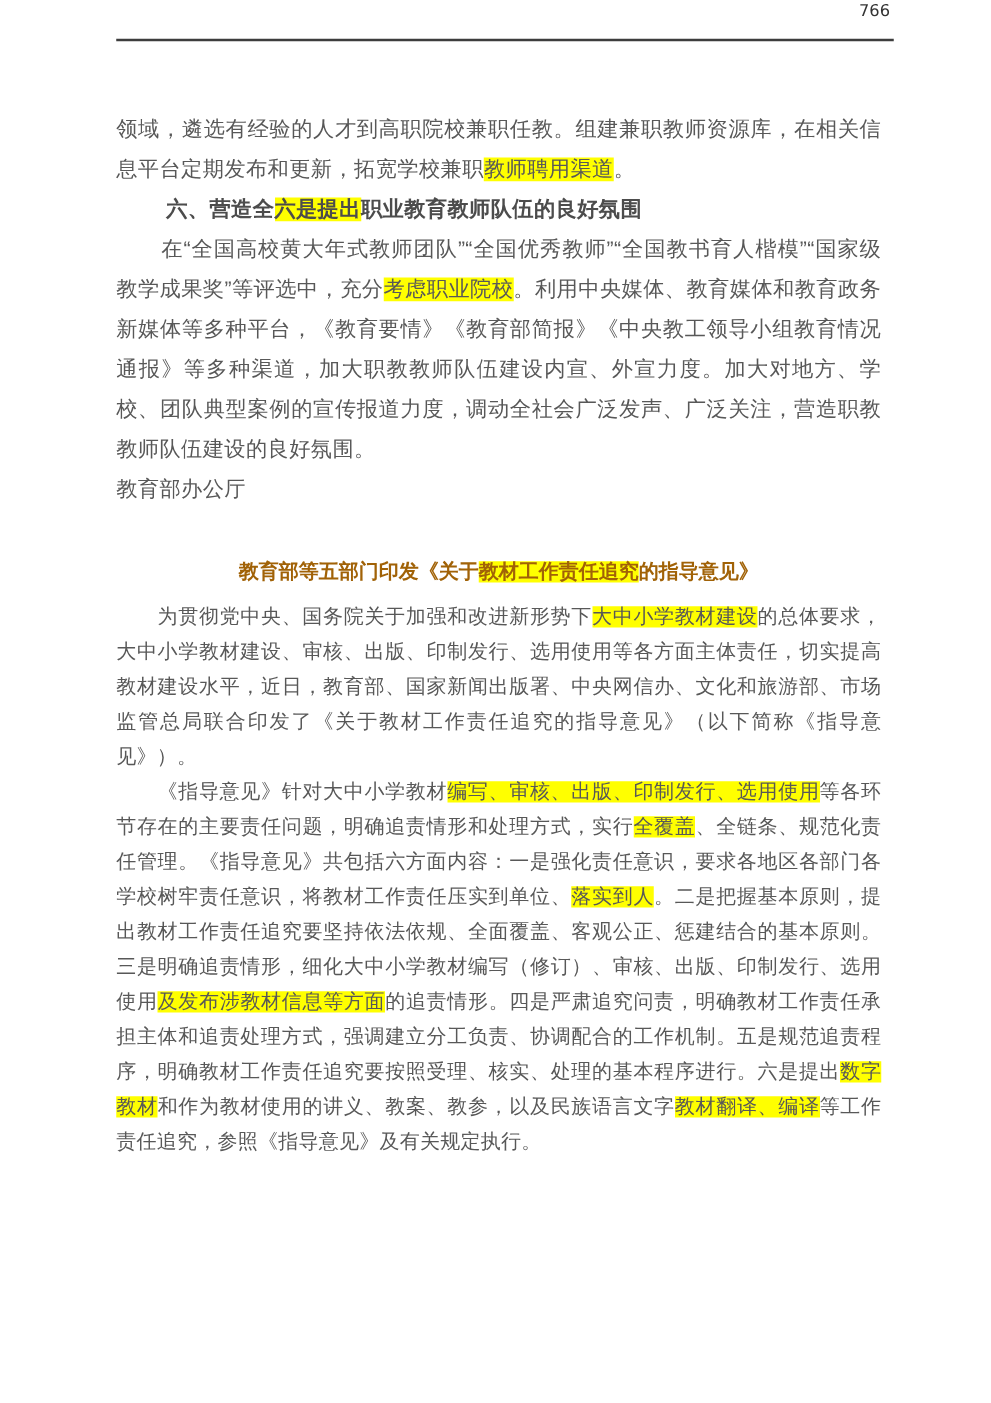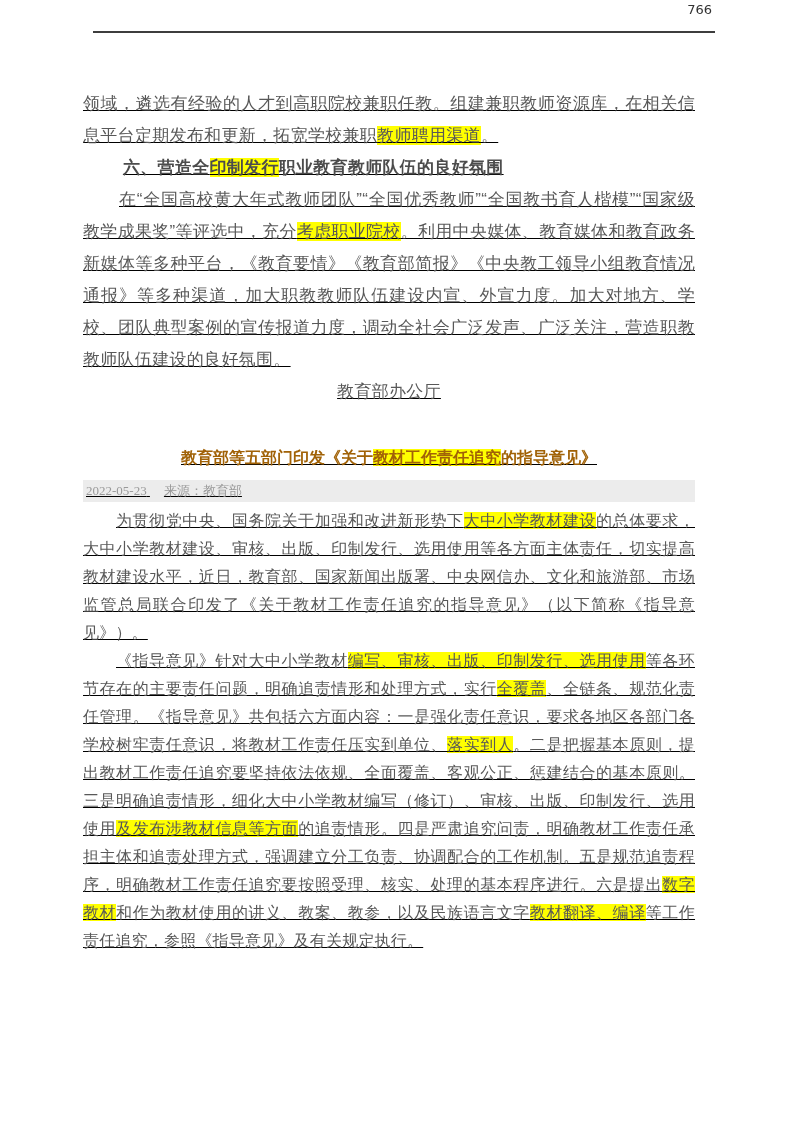--- a/index.html
+++ b/index.html
@@ -23,43 +23,42 @@
     position: absolute;
     top: 31px;
     left: 93px;
     width: 622px;
     height: 2px;
     background: #3d3d3d;
   }
   .content {
     position: absolute;
     top: 88px;
-    left: 83px;
+    left: 93px;
     width: 612px;
-    text-decoration: underline;
   }
   
   .doc1 p, .doc1 h3 {
     margin: 0;
     font-size: 17px;
     line-height: 32px;
     color: #585858;
     text-align: justify;
     text-justify: inter-ideograph;
     letter-spacing: 0.3px;
   }
   .doc1 h3 {
     font-weight: bold;
     color: #4c4c4c;
     text-indent: 40px;
     text-align: left;
   }
   .doc1 .indent { text-indent: 36px; }
   .doc1 .signature {
-    text-align: center;
+    text-align: left;
     text-indent: 0;
   }
   .doc1 .date-line {
     text-align: right;
     text-indent: 0;
     padding-right: 14px;
   }
   
   .doc2-title {
     margin: 36px 0 9px 0;
@@ -97,29 +96,25 @@
 
 <div class="page">
 
   <div class="page-num">766</div>
   <div class="rule"></div>
 
   <div class="content">
 
     <section class="doc1">
       <p><span>领域，遴选有经验的人才到高职院校兼职任教。组建兼职教师资源库，在相关信息平台定期发布和更新，拓宽学校兼职</span><span class="hl">教师聘用渠道</span><span>。</span></p>
-      <h3><span>六、营造全</span><span class="hl">印制发行</span><span>职业教育教师队伍的良好氛围</span></h3>
+      <h3><span>六、营造全</span><span class="hl">六是提出</span><span>职业教育教师队伍的良好氛围</span></h3>
       <p class="indent"><span>在“全国高校黄大年式教师团队”“全国优秀教师”“全国教书育人楷模”“国家级教学成果奖”等评选中，充分</span><span class="hl">考虑职业院校</span><span>。利用中央媒体、教育媒体和教育政务新媒体等多种平台，《教育要情》《教育部简报》《中央教工领导小组教育情况通报》等多种渠道，加大职教教师队伍建设内宣、外宣力度。加大对地方、学校、团队典型案例的宣传报道力度，调动全社会广泛发声、广泛关注，营造职教教师队伍建设的良好氛围。</span></p>
       <p class="signature">教育部办公厅</p>
     </section>
 
     <section class="doc2">
       <h2 class="doc2-title"><span>教育部等五部门印发《关于</span><span class="hl">教材工作责任追究</span><span>的指导意见》</span></h2>
-      <div class="meta-bar">
-        <span>2022-05-23</span>
-        <span class="src">来源：教育部</span>
-      </div>
       <p><span>为贯彻党中央、国务院关于加强和改进新形势下</span><span class="hl">大中小学教材建设</span><span>的总体要求，大中小学教材建设、审核、出版、印制发行、选用使用等各方面主体责任，切实提高教材建设水平，近日，教育部、国家新闻出版署、中央网信办、文化和旅游部、市场监管总局联合印发了《关于教材工作责任追究的指导意见》（以下简称《指导意见》）。</span></p>
       <p><span>《指导意见》针对大中小学教材</span><span class="hl">编写、审核、出版、印制发行、选用使用</span><span>等各环节存在的主要责任问题，明确追责情形和处理方式，实行</span><span class="hl">全覆盖</span><span>、全链条、规范化责任管理。《指导意见》共包括六方面内容：一是强化责任意识，要求各地区各部门各学校树牢责任意识，将教材工作责任压实到单位、</span><span class="hl">落实到人</span><span>。二是把握基本原则，提出教材工作责任追究要坚持依法依规、全面覆盖、客观公正、惩建结合的基本原则。三是明确追责情形，细化大中小学教材编写（修订）、审核、出版、印制发行、选用使用</span><span class="hl">及发布涉教材信息等方面</span><span>的追责情形。四是严肃追究问责，明确教材工作责任承担主体和追责处理方式，强调建立分工负责、协调配合的工作机制。五是规范追责程序，明确教材工作责任追究要按照受理、核实、处理的基本程序进行。六是提出</span><span class="hl">数字教材</span><span>和作为教材使用的讲义、教案、教参，以及民族语言文字</span><span class="hl">教材翻译、编译</span><span>等工作责任追究，参照《指导意见》及有关规定执行。</span></p>
     </section>
 
   </div>
 </div>
 
 </body></html>

